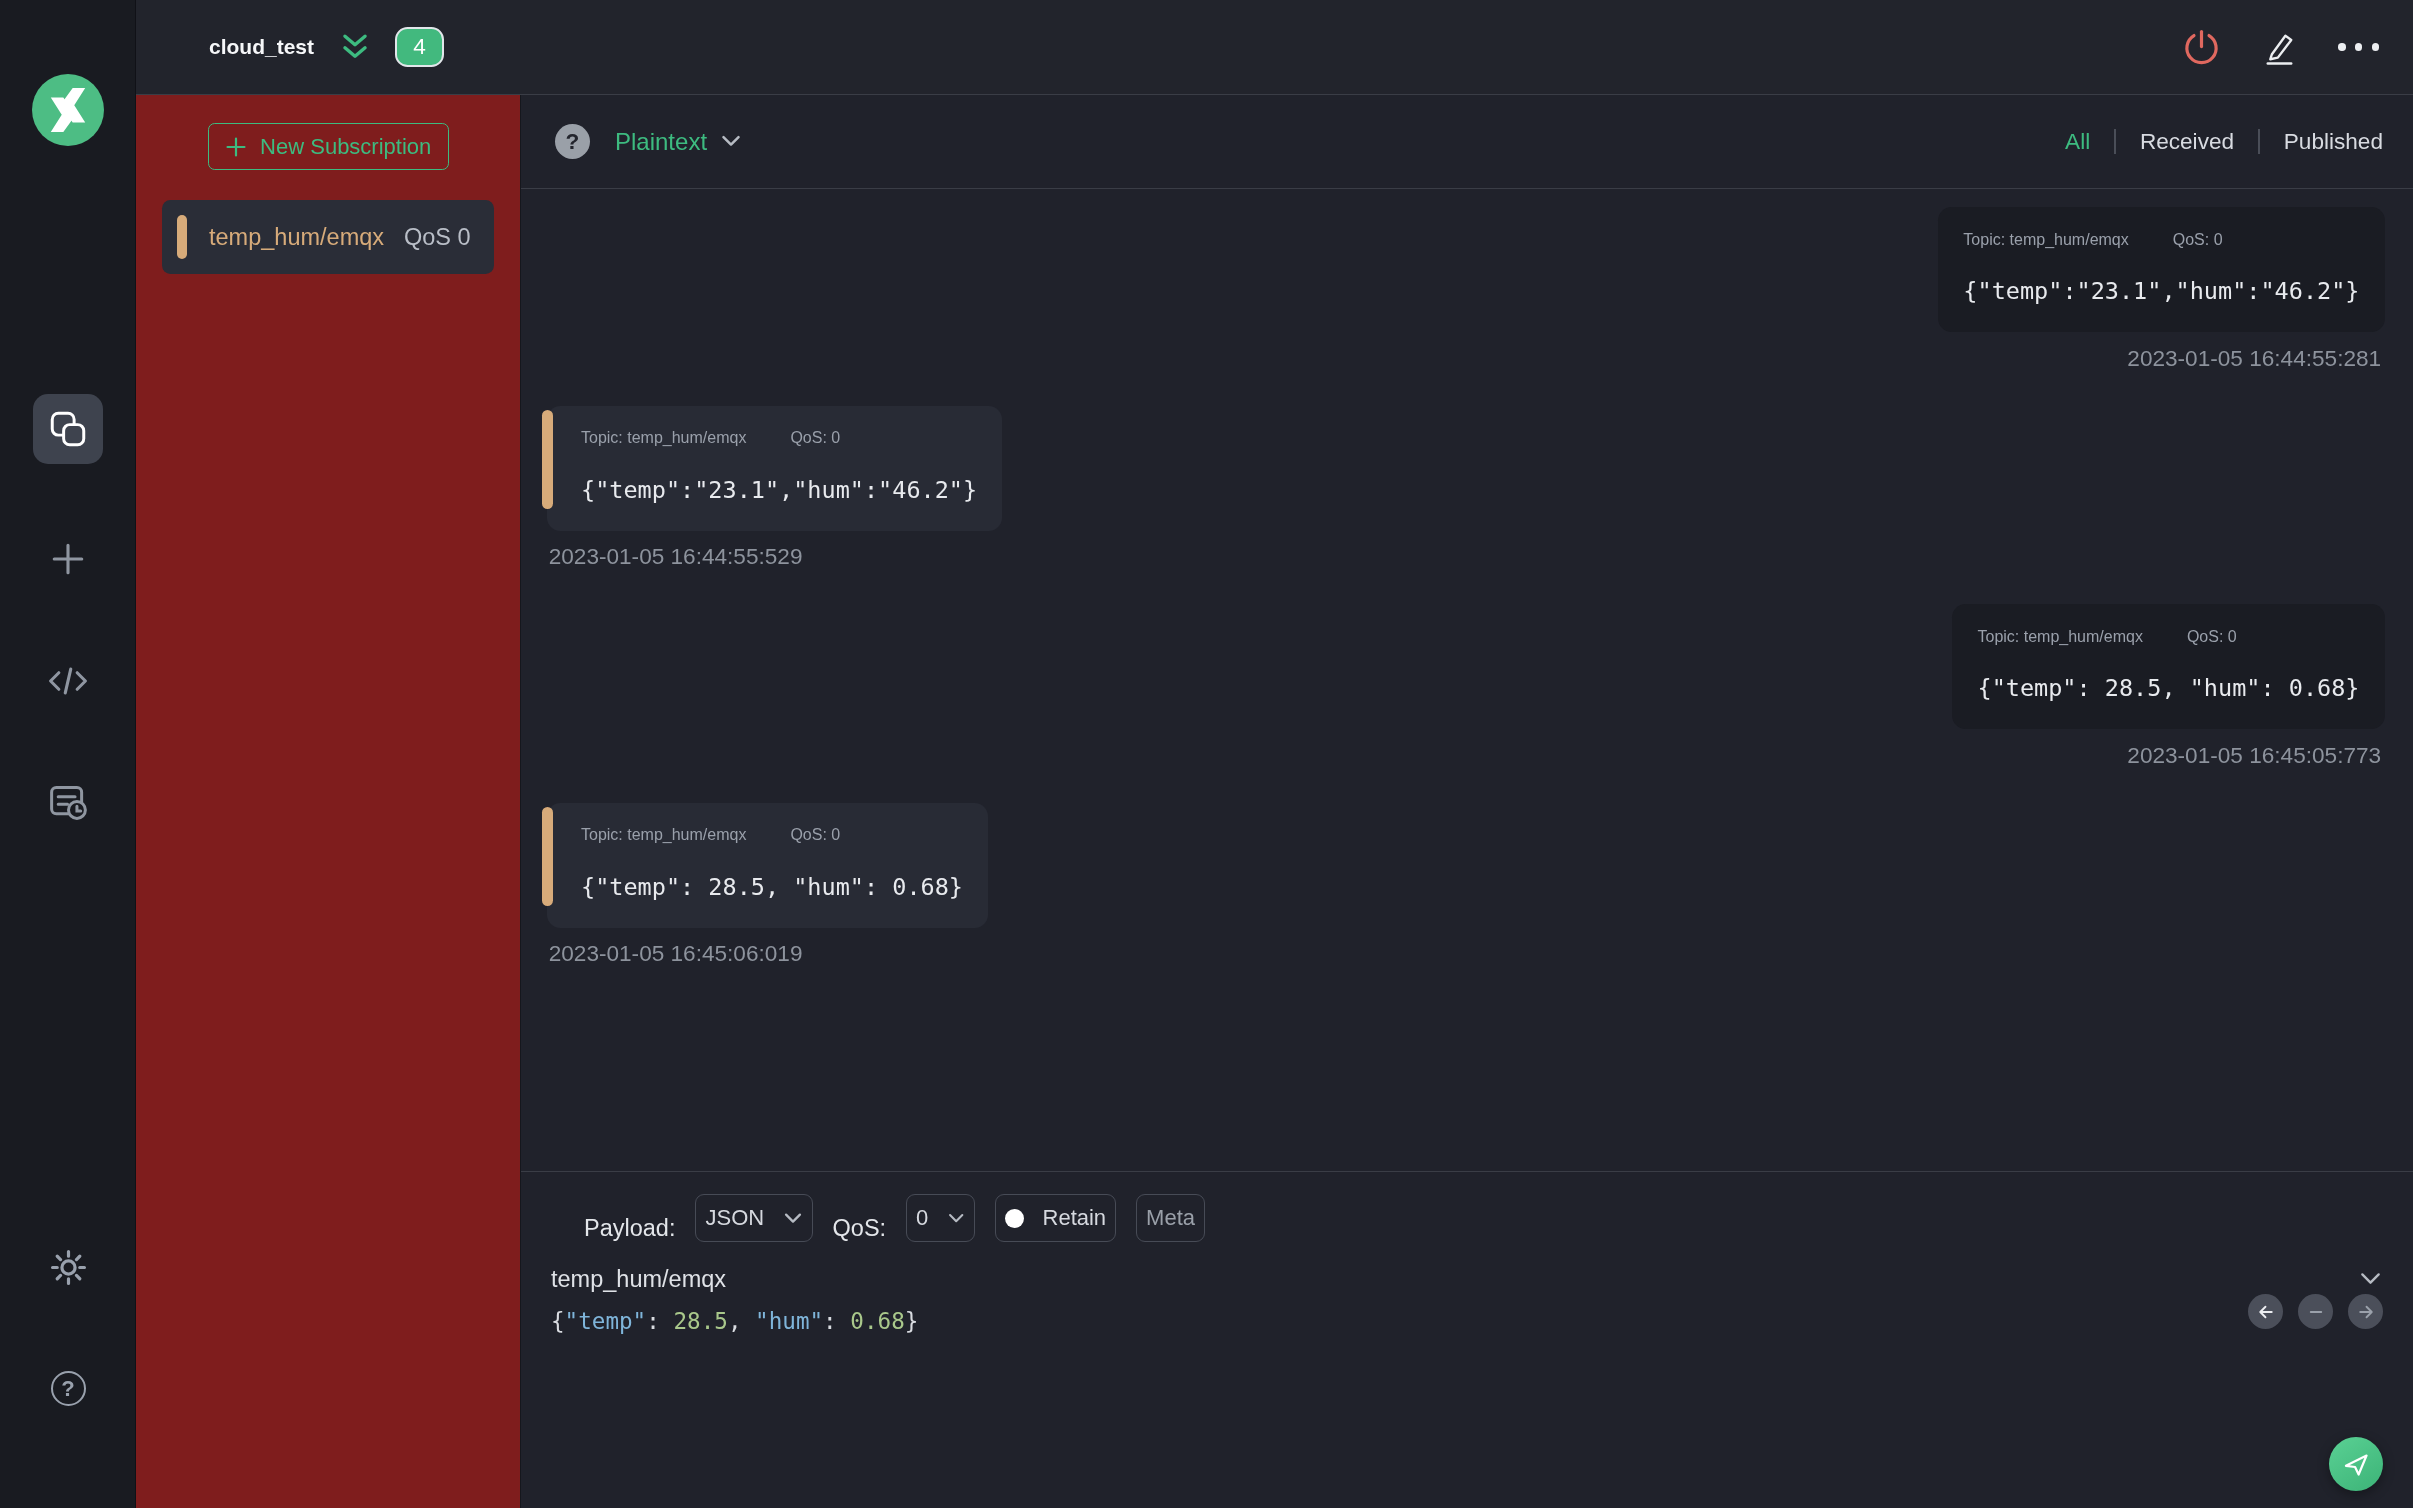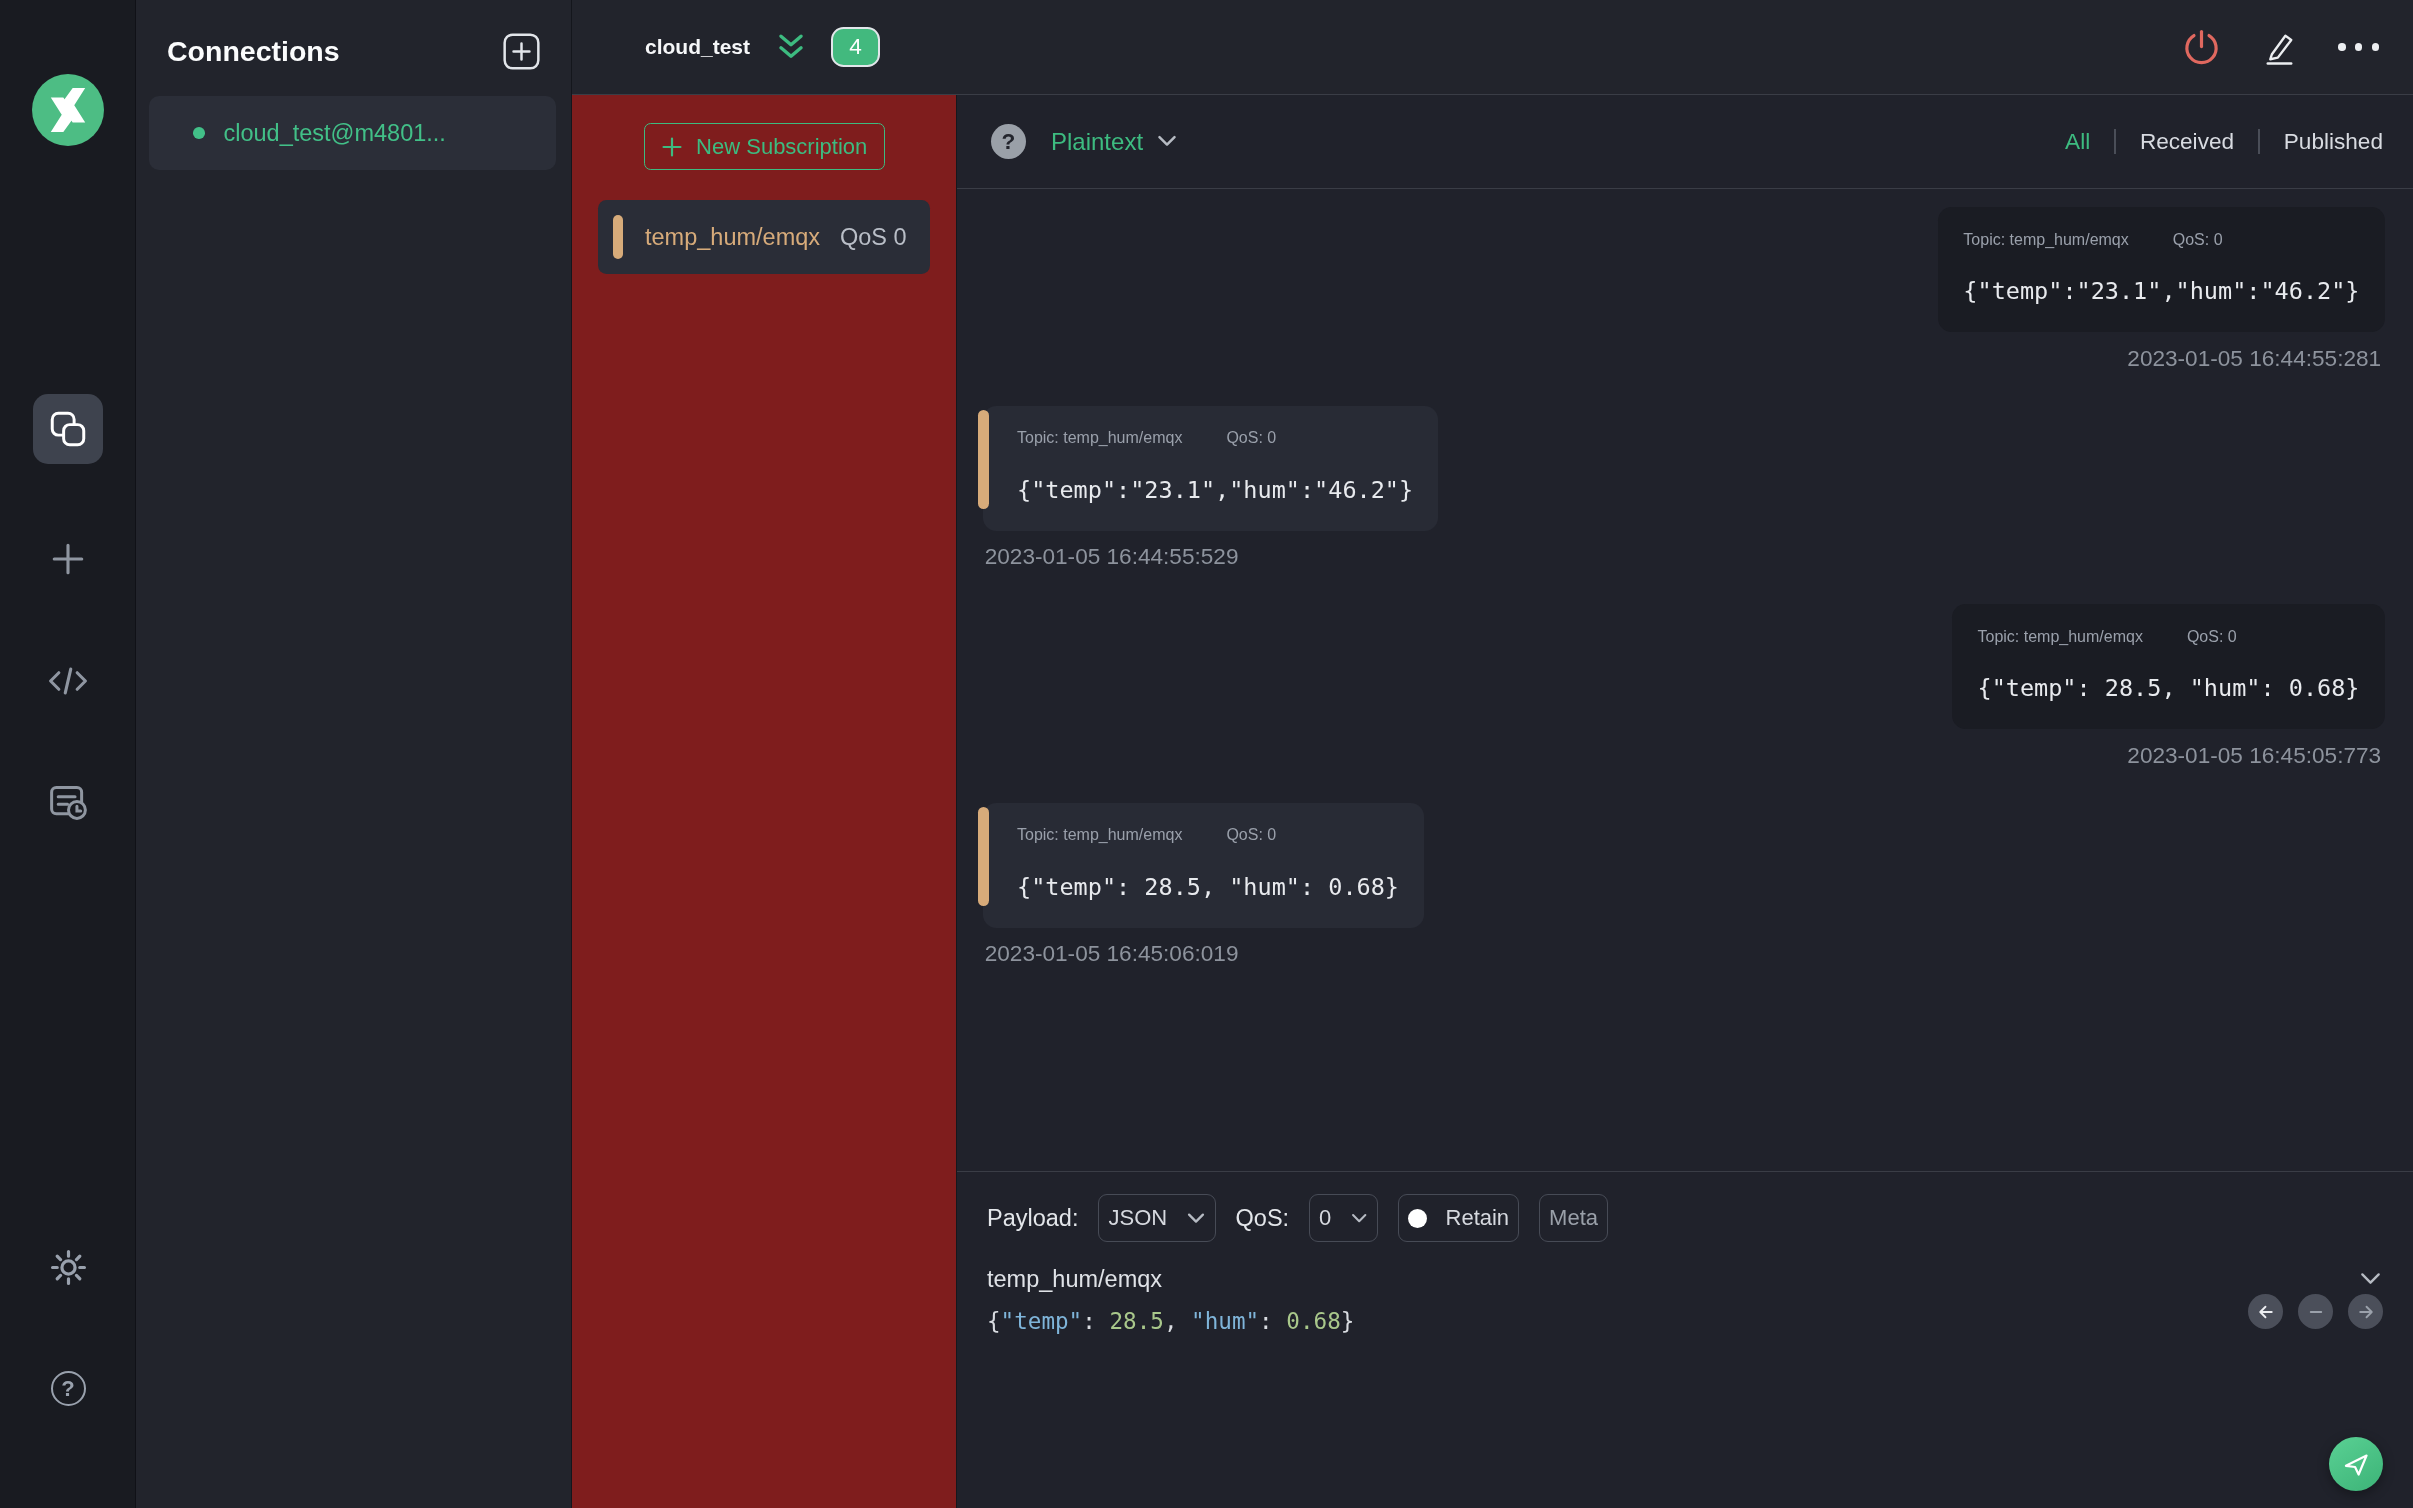--- a/index.html
+++ b/index.html
@@ -95,21 +95,21 @@
     content:""; position:absolute; left:-5px; top:4.2px; bottom:22px; width:11px; border-radius:5.9px; background:#d7ab7a;
   }
   .meta { display:flex; gap:44px; color:#9aa0ab; font-size:16px; }
   .payload { margin-top:28.5px; font-family:"DejaVu Sans Mono", monospace; font-size:23.5px; color:#e8eaee; white-space:pre; }
   .ts { margin-top:13.4px; color:#8d939d; font-size:22.6px; }
   .msg.right .ts { text-align:right; padding-right:3.4px; }
   .msg.left  .ts { padding-left:1.7px; }
 
   
   .composer { flex:none; height:337px; border-top:0.8px solid #3a3d46; position:relative; padding:22px 30px 0; }
-  .controls { display:flex; align-items:center; gap:20px; }
+  .controls { display:flex; align-items:flex-end; gap:20px;margin-left:33px; }
   .ctl-label { font-size:23.5px; color:#e3e6ea; }
   .sel {
     height:48px; border:1.7px solid #474b56; border-radius:9px; display:flex; align-items:center;
     gap:18.4px; padding:0 9px; color:#d6d9df; font-size:22px; background:transparent; cursor:pointer;
     font-family:"Liberation Sans", sans-serif;
   }
   .retain-dot { width:19px; height:19px; border-radius:50%; background:#fff; flex:none; }
   .meta-btn { color:#9aa0a9; }
   .topic-row { margin-top:23.5px; display:flex; align-items:center; font-size:23.5px; color:#dfe2e7; }
   .collapse-chev { margin-left:auto; cursor:pointer; }
@@ -186,35 +186,20 @@
       </span>
     </div>
 
     <div class="rail-item" style="top:1371px;">
       <span class="help-circle">
         <span>?</span>
       </span>
     </div>
   </aside>
 
-  <section class="connections">
-    <h1 class="panel-title">Connections</h1>
-    <button class="add-conn-btn">
-      <span>
-        <svg width="39" height="39" viewBox="0 0 44 44" fill="none" stroke="#e2e5ea" stroke-width="2.8" stroke-linecap="round">
-          <rect x="3" y="3" width="38" height="38" rx="9"></rect>
-          <path d="M22 13 V31 M13 22 H31"></path>
-        </svg>
-      </span>
-    </button>
-    <div class="conn-item">
-      <span class="conn-dot"></span>
-      <span class="conn-label">cloud_test@m4801...</span>
-    </div>
-  </section>
 
   <section class="main">
 
     <header class="top-bar">
       <span class="conn-title">cloud_test</span>
       <span class="dbl-chevron">
         <svg width="34" height="32" viewBox="0 0 44 40" fill="none" stroke="#3dbb80" stroke-width="4.4" stroke-linecap="round" stroke-linejoin="round">
           <path d="M9 6 L22 17 L35 6"></path>
           <path d="M9 21 L22 32 L35 21"></path>
         </svg>

